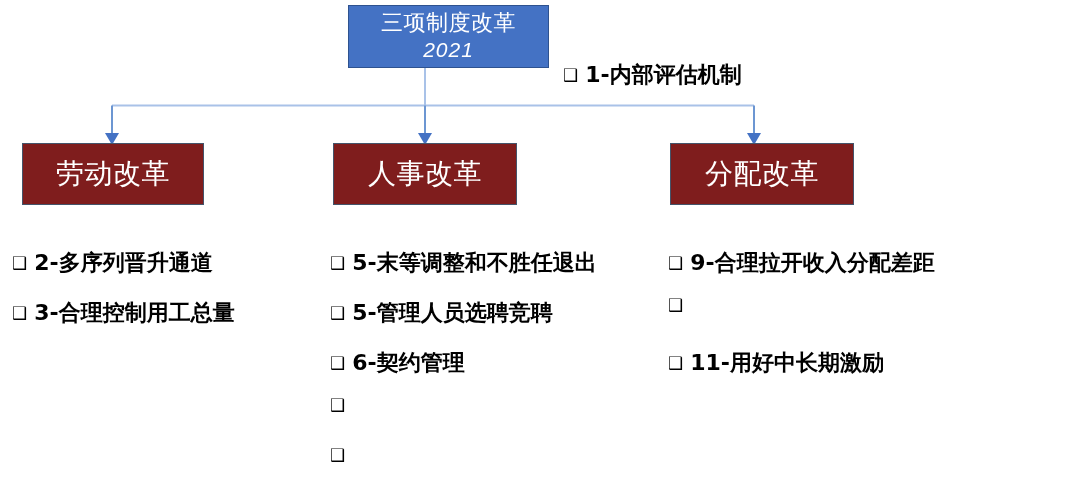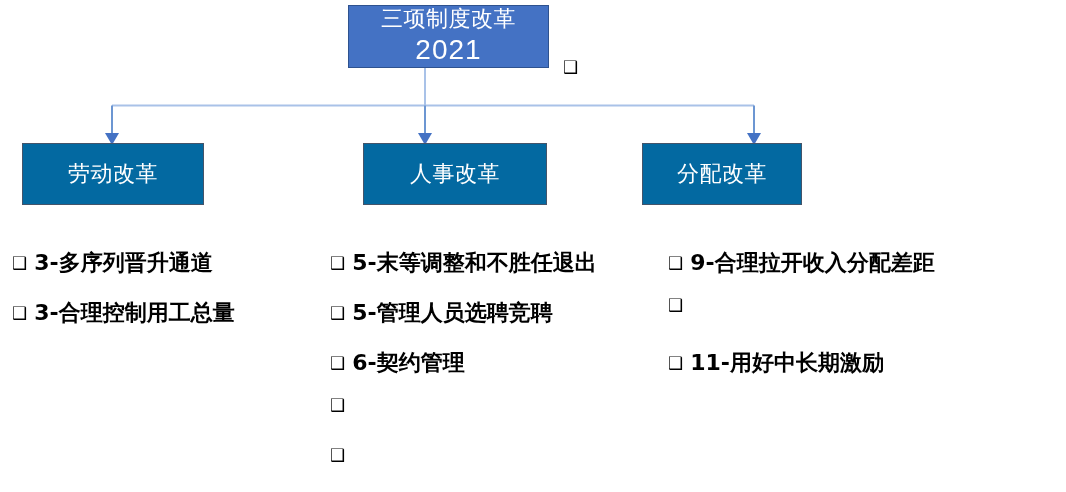--- a/index.html
+++ b/index.html
@@ -33,27 +33,28 @@
     line-height: 1.22;
     letter-spacing: 0.5px;
     user-select: none;
   }
   .node-root {
     background: #4472C4;
     border: 1px solid #2E528F;
     font-size: 22px;
   }
   .node-root .root-year {
-    font-size: 28px;
+    font-size: 21px;
     letter-spacing: 1px;
+    font-style: italic;
   }
   .node-branch {
-    background: #0369a1;
+    background: #7f1d1d;
     border: 1px solid #44546A;
-    font-size: 22px;
+    font-size: 28px;
   }
 
   
   #connectors {
     position: absolute;
     left: 0;
     top: 0;
     width: 1066px;
     height: 492px;
     pointer-events: none;
@@ -114,38 +115,39 @@
     <polygon points="747,133 761,133 754,145" fill="#4472C4"></polygon>
   </svg>
 
   <div class="node node-root" style="left:333px; top:5px; width:201px; height:63px;margin-left:15px;">
     <div>三项制度改革</div>
     <div class="root-year">2021</div>
   </div>
 
   <div id="note-item" style="left:563px; top:60px;">
     <span class="bullet-mark">❑</span>
+    <span class="bullet-text">1-内部评估机制</span>
   </div>
 
   <div class="node node-branch" style="left:22px; top:143px; width:182px; height:62px;">
     <div>劳动改革</div>
   </div>
 
-  <div class="node node-branch" style="left:333px; top:143px; width:184px; height:62px;margin-left:30px;">
+  <div class="node node-branch" style="left:333px; top:143px; width:184px; height:62px;">
     <div>人事改革</div>
   </div>
 
-  <div class="node node-branch" style="left:642px; top:143px; width:160px; height:62px;">
+  <div class="node node-branch" style="left:670px; top:143px; width:184px; height:62px;">
     <div>分配改革</div>
   </div>
 
   <div class="bullet-col" style="left:12px; top:248px;">
     <div class="bullet-item">
       <span class="bullet-mark">❑</span>
-      <span class="bullet-text">3-多序列晋升通道</span>
+      <span class="bullet-text">2-多序列晋升通道</span>
     </div>
     <div class="bullet-item">
       <span class="bullet-mark">❑</span>
       <span class="bullet-text">3-合理控制用工总量</span>
     </div>
   </div>
 
   <div class="bullet-col" style="left:330px; top:248px;">
     <div class="bullet-item">
       <span class="bullet-mark">❑</span>

